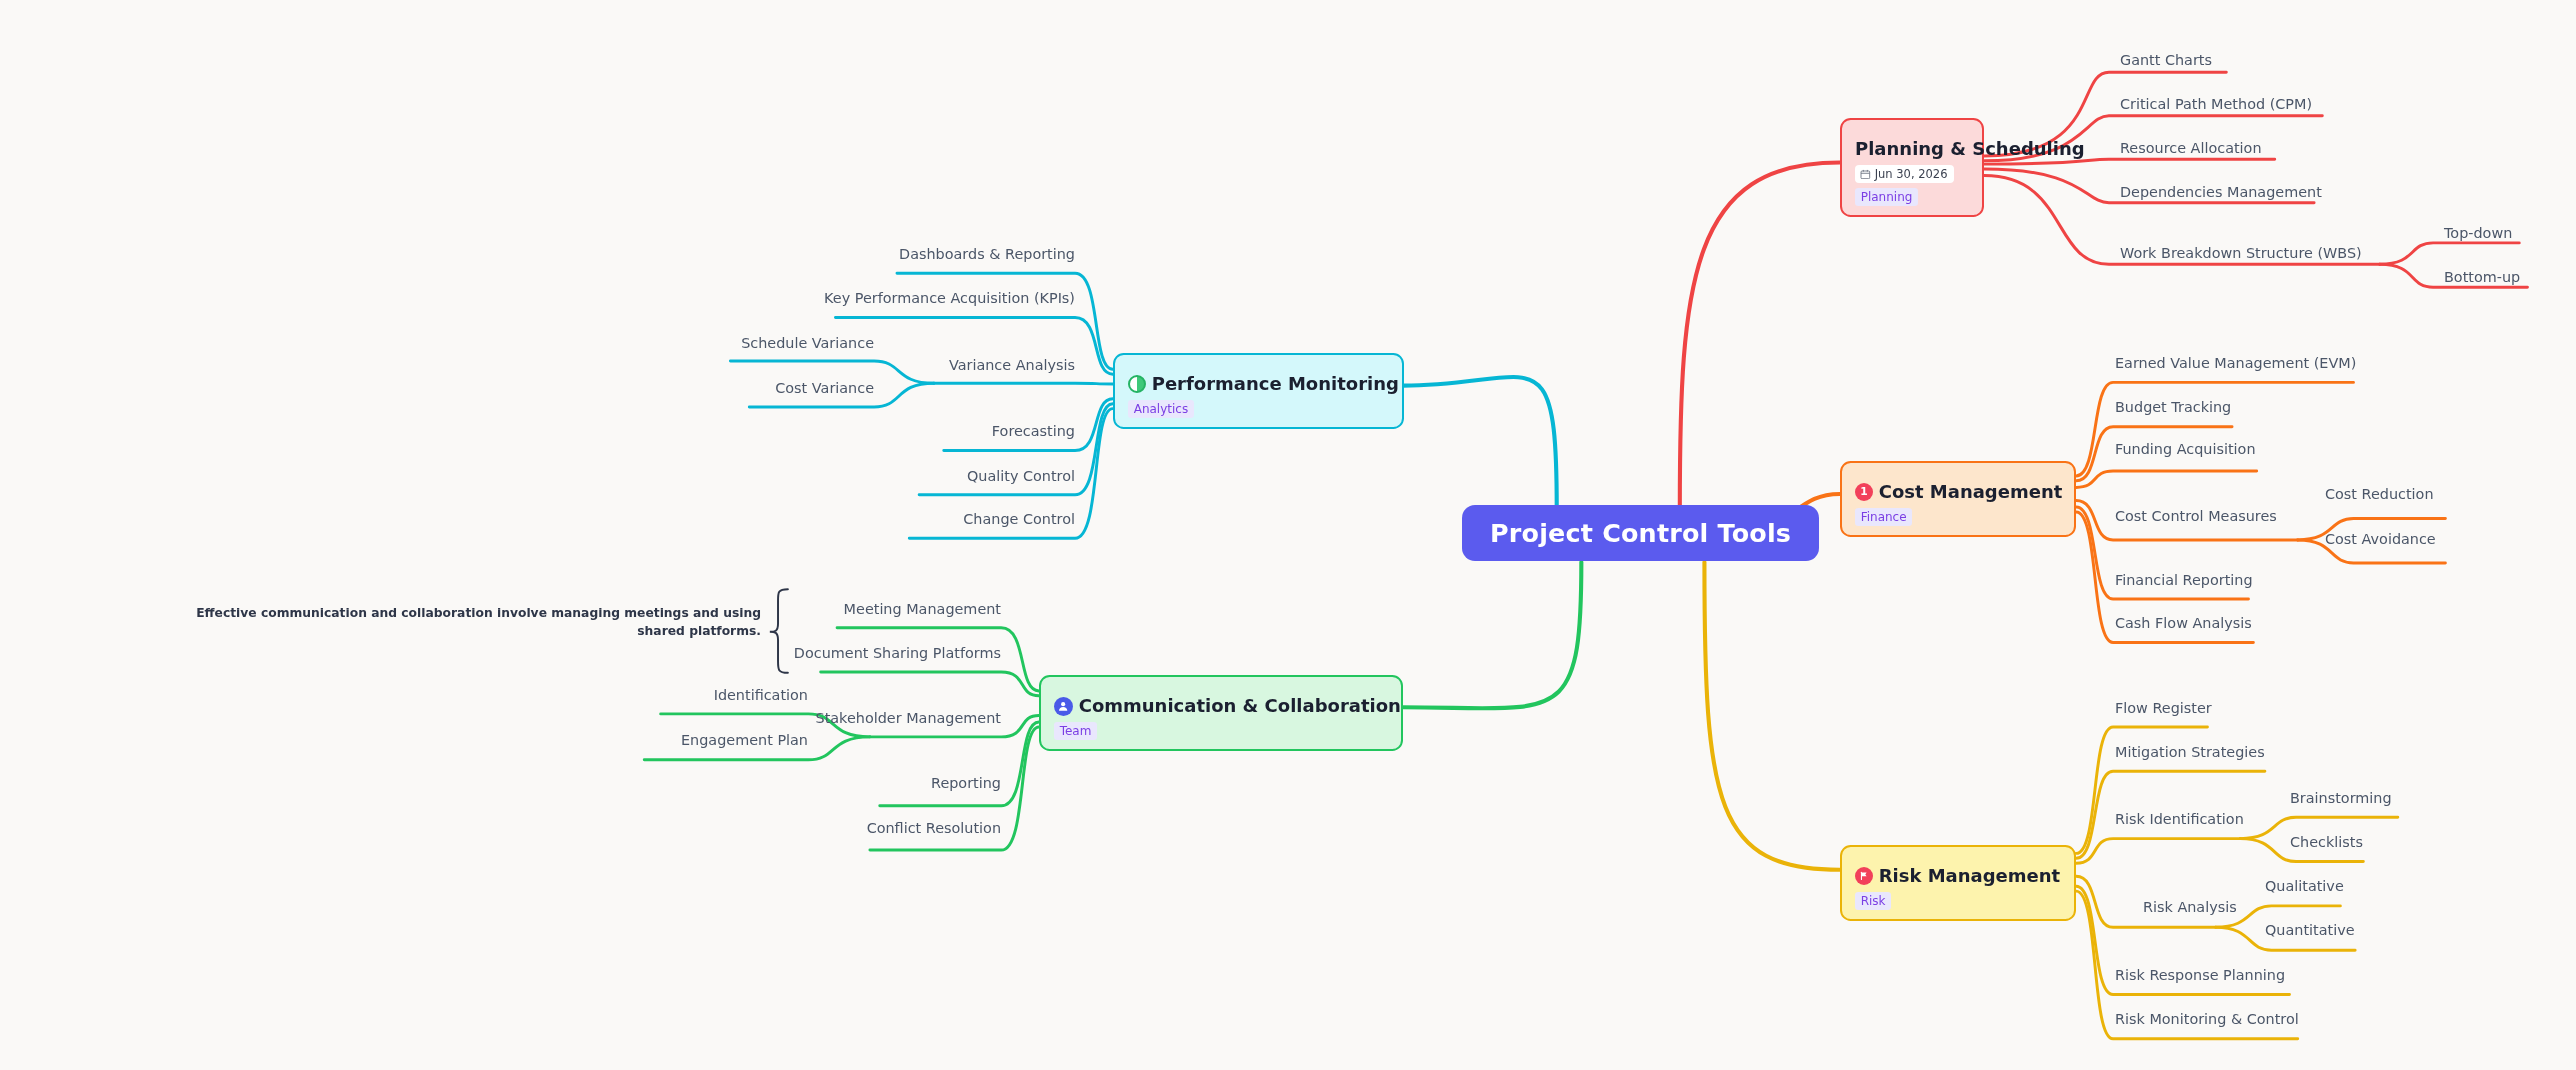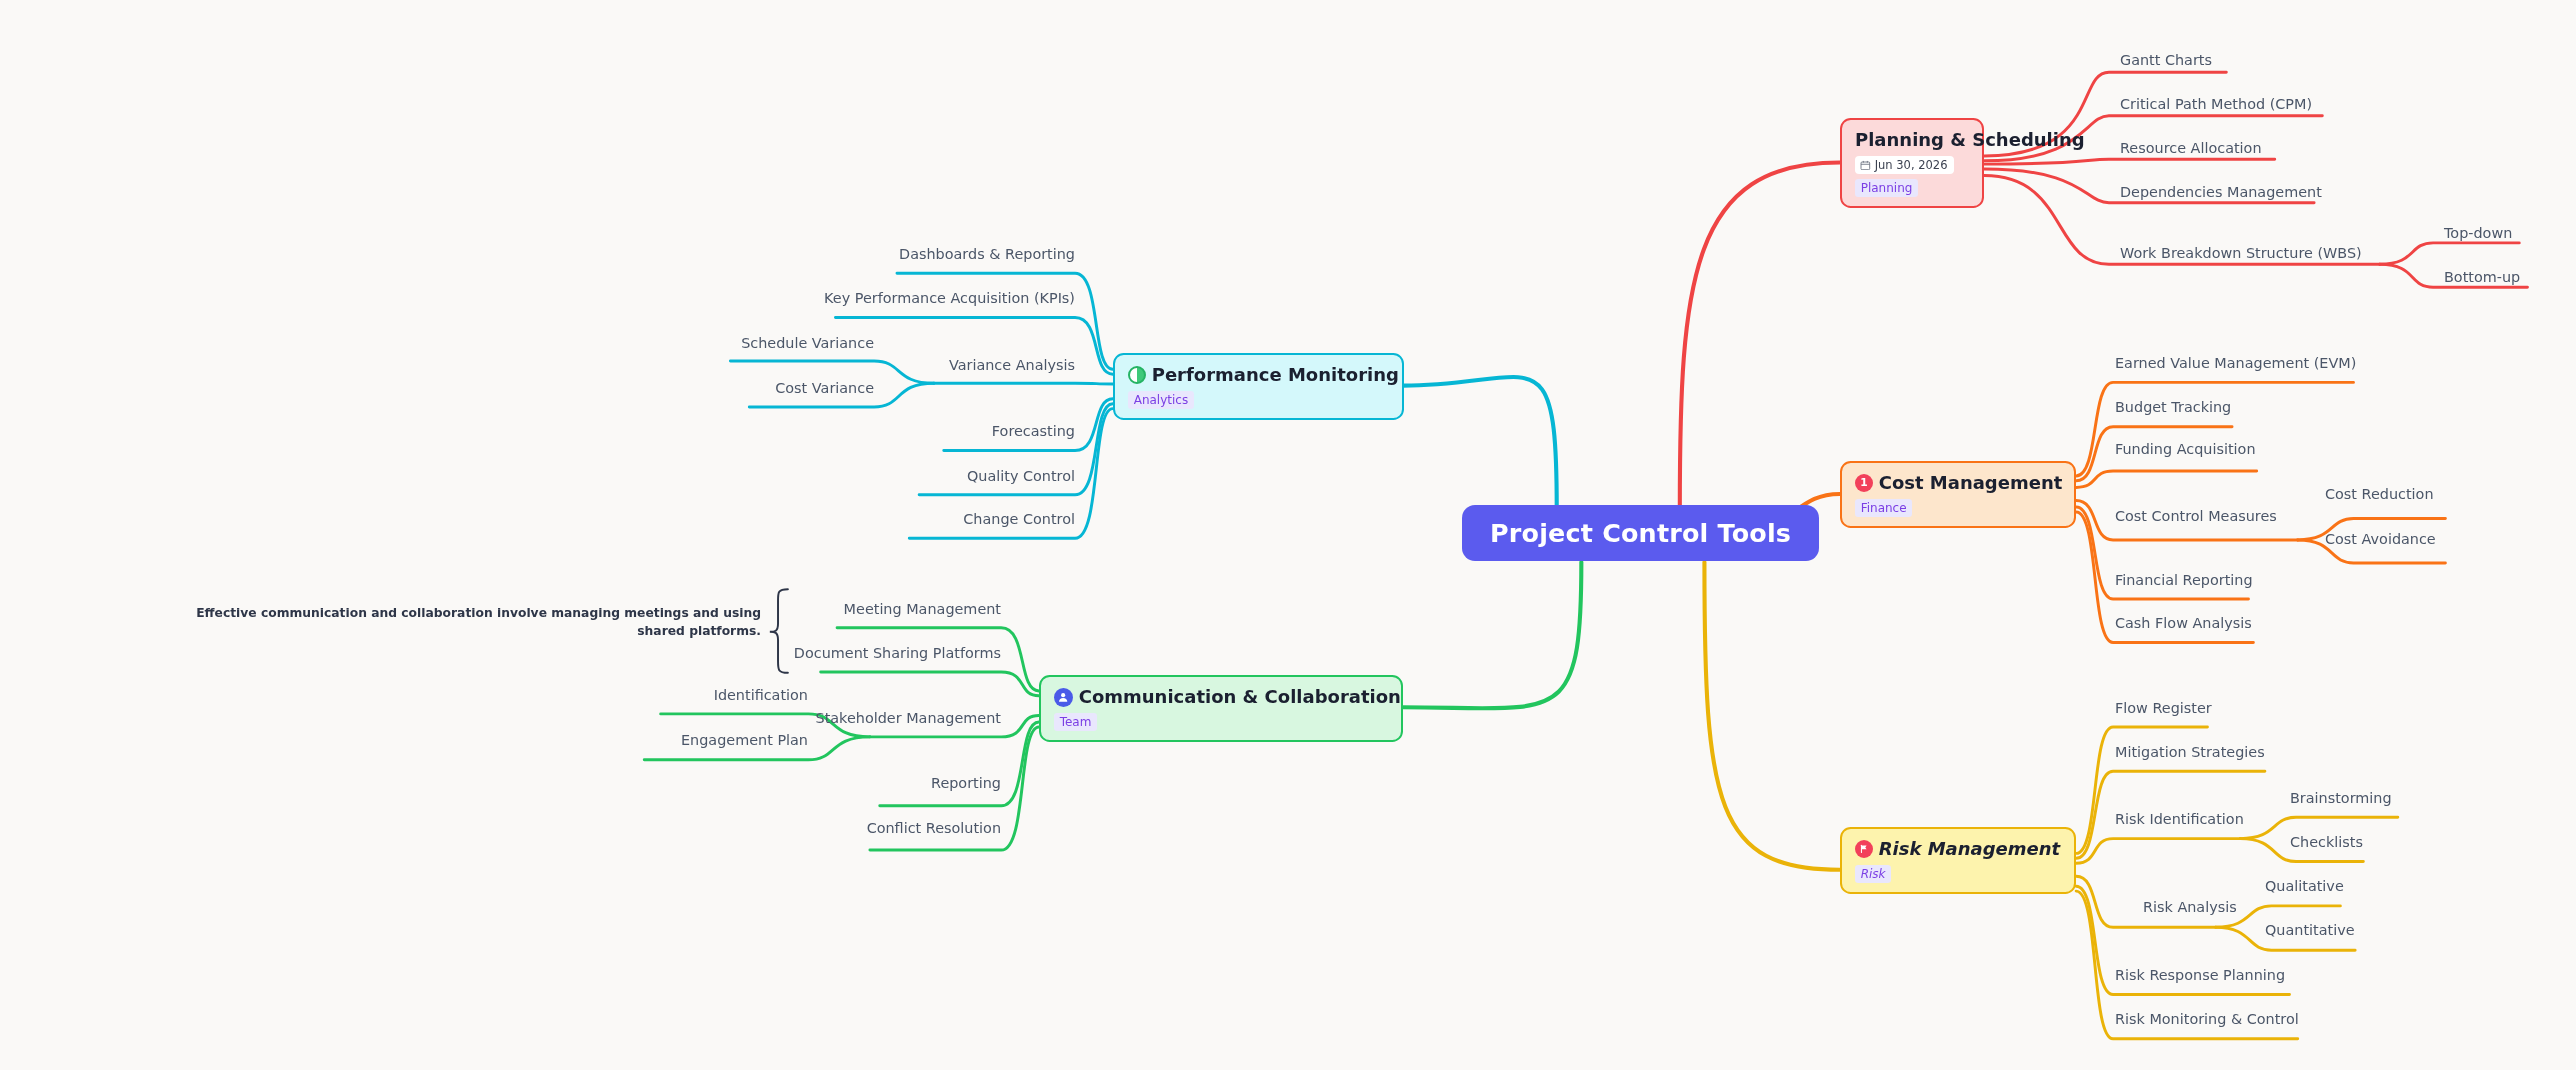--- a/index.html
+++ b/index.html
@@ -25,21 +25,21 @@
     letter-spacing:0.2px;
     white-space:nowrap;
     font-family:"DejaVu Sans", sans-serif;
   }
 
   
   .branch{
     position:absolute;
     border-radius:10.7px;
     border:2.5px solid #000;
-    padding:10px 13px 9px 13px;
+    padding:19px 13px 9px 13px;
     box-sizing:border-box;
     white-space:nowrap;
   }
   .branch .b-title{
     display:flex;align-items:center;gap:5.7px;
     font-size:18px;font-weight:bold;color:#1b2030;
     line-height:1.15;
     font-family:"DejaVu Sans", sans-serif;
   }
   .branch .b-meta{margin-top:5.7px;display:flex;align-items:center;gap:7.4px;}
@@ -203,21 +203,21 @@
   <div class="branch" id="b-cost" style="left:1840px;top:461px;width:236px;background:#fde6cc;border-color:#f97316;">
     <div class="b-title">
       <span class="badge-circle">1</span>
       <span>Cost Management</span>
     </div>
     <div class="b-meta">
       <span class="chip-tag">Finance</span>
     </div>
   </div>
 
-  <div class="branch" id="b-risk" style="left:1840px;top:827px;width:236px;background:#fdf3ad;border-color:#eab308;font-style:italic;">
+  <div class="branch" id="b-risk" style="left:1840px;top:845px;width:236px;background:#fdf3ad;border-color:#eab308;">
     <div class="b-title">
       <span class="badge-circle">
         <svg width="9.8" height="9.8" viewBox="0 0 16 16">
           <path d="M4 2.2 V14" stroke="#ffffff" stroke-width="1.7" stroke-linecap="round" fill="none"></path>
           <path d="M4 2.6 H12.4 L10.3 5.6 L12.4 8.6 H4 Z" fill="#ffffff"></path>
         </svg>
       </span>
       <span>Risk Management</span>
     </div>
     <div class="b-meta">

